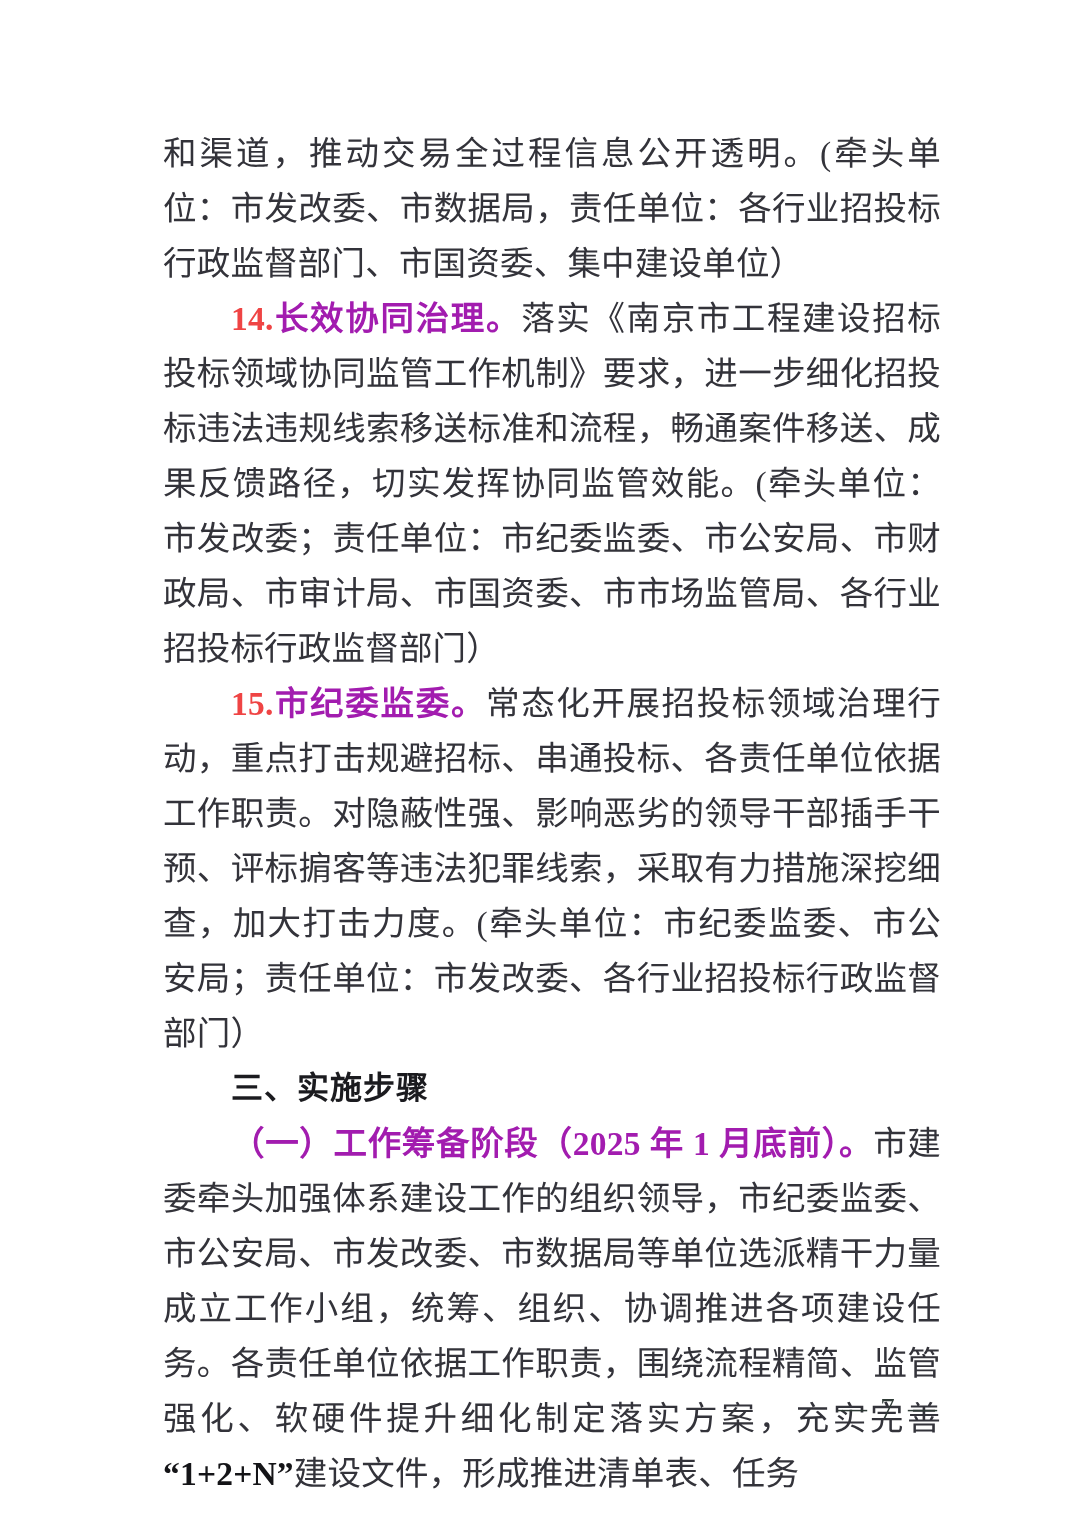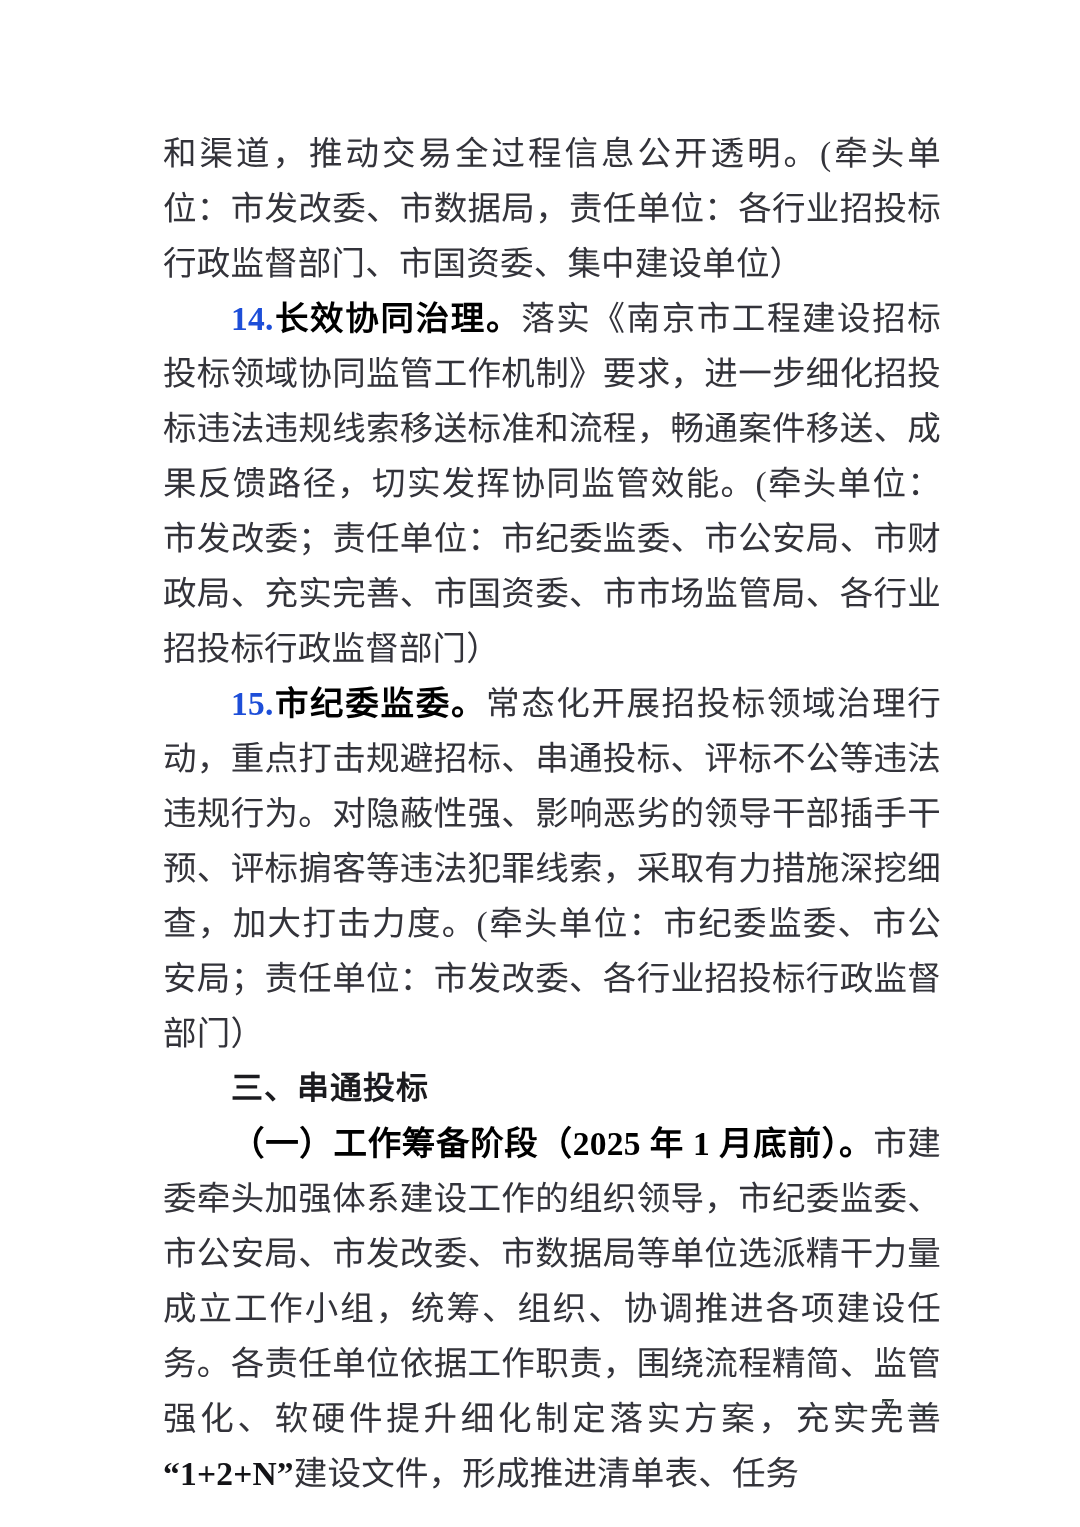--- a/index.html
+++ b/index.html
@@ -40,28 +40,28 @@
     margin: 0;
     -webkit-font-smoothing: antialiased;
   }
 
   .para.indent {
     text-indent: 68px;
   }
 
   .para .lead {
     font-weight: bold;
-    color: #000000;
+    color: #a21caf;
     letter-spacing: 0.3px;
   }
 
   
   .para .numlead {
     font-weight: bold;
-    color: #1d4ed8;
+    color: #ef4444;
   }
 
   
   .section-heading {
     font-family: "Liberation Sans", "DejaVu Sans", sans-serif;
     font-size: 32px;
     line-height: 55px;
     font-weight: bold;
     color: #1b1b1f;
     text-indent: 68px;
@@ -93,25 +93,25 @@
 </style>
 </head>
 <body>
 
 <div class="page">
 
   <div class="body-column">
 
     <p class="para ink-soft">和渠道，推动交易全过程信息公开透明。(牵头单位：市发改委、市数据局，责任单位：各行业招投标行政监督部门、市国资委、集中建设单位）</p>
 
-    <p class="para indent ink-soft"><span class="numlead">14.</span><span class="lead">长效协同治理。</span><span>落实《南京市工程建设招标投标领域协同监管工作机制》要求，进一步细化招投标违法违规线索移送标准和流程，畅通案件移送、成果反馈路径，切实发挥协同监管效能。(牵头单位：市发改委；责任单位：市纪委监委、市公安局、市财政局、充实完善、市国资委、市市场监管局、各行业招投标行政监督部门）</span></p>
+    <p class="para indent ink-soft"><span class="numlead">14.</span><span class="lead">长效协同治理。</span><span>落实《南京市工程建设招标投标领域协同监管工作机制》要求，进一步细化招投标违法违规线索移送标准和流程，畅通案件移送、成果反馈路径，切实发挥协同监管效能。(牵头单位：市发改委；责任单位：市纪委监委、市公安局、市财政局、市审计局、市国资委、市市场监管局、各行业招投标行政监督部门）</span></p>
 
-    <p class="para indent ink-soft"><span class="numlead">15.</span><span class="lead">市纪委监委。</span><span>常态化开展招投标领域治理行动，重点打击规避招标、串通投标、评标不公等违法违规行为。对隐蔽性强、影响恶劣的领导干部插手干预、评标掮客等违法犯罪线索，采取有力措施深挖细查，加大打击力度。(牵头单位：市纪委监委、市公安局；责任单位：市发改委、各行业招投标行政监督部门）</span></p>
+    <p class="para indent ink-soft"><span class="numlead">15.</span><span class="lead">市纪委监委。</span><span>常态化开展招投标领域治理行动，重点打击规避招标、串通投标、各责任单位依据工作职责。对隐蔽性强、影响恶劣的领导干部插手干预、评标掮客等违法犯罪线索，采取有力措施深挖细查，加大打击力度。(牵头单位：市纪委监委、市公安局；责任单位：市发改委、各行业招投标行政监督部门）</span></p>
 
-    <p class="section-heading">三、串通投标</p>
+    <p class="section-heading">三、实施步骤</p>
 
 
     <p class="para indent ink-soft"><span class="lead">（一）工作筹备阶段（2025 年 1 月底前）。</span><span>市建委牵头加强体系建设工作的组织领导，市纪委监委、市公安局、市发改委、市数据局等单位选派精干力量成立工作小组，统筹、组织、协调推进各项建设任务。各责任单位依据工作职责，围绕流程精简、监管强化、软硬件提升细化制定落实方案，充实完善</span><span class="b">“1+2+N”</span><span>建设文件，形成推进清单表、任务</span></p>
 
   </div>
 
   <div class="page-number">— 7 —</div>
 
 </div>
 

